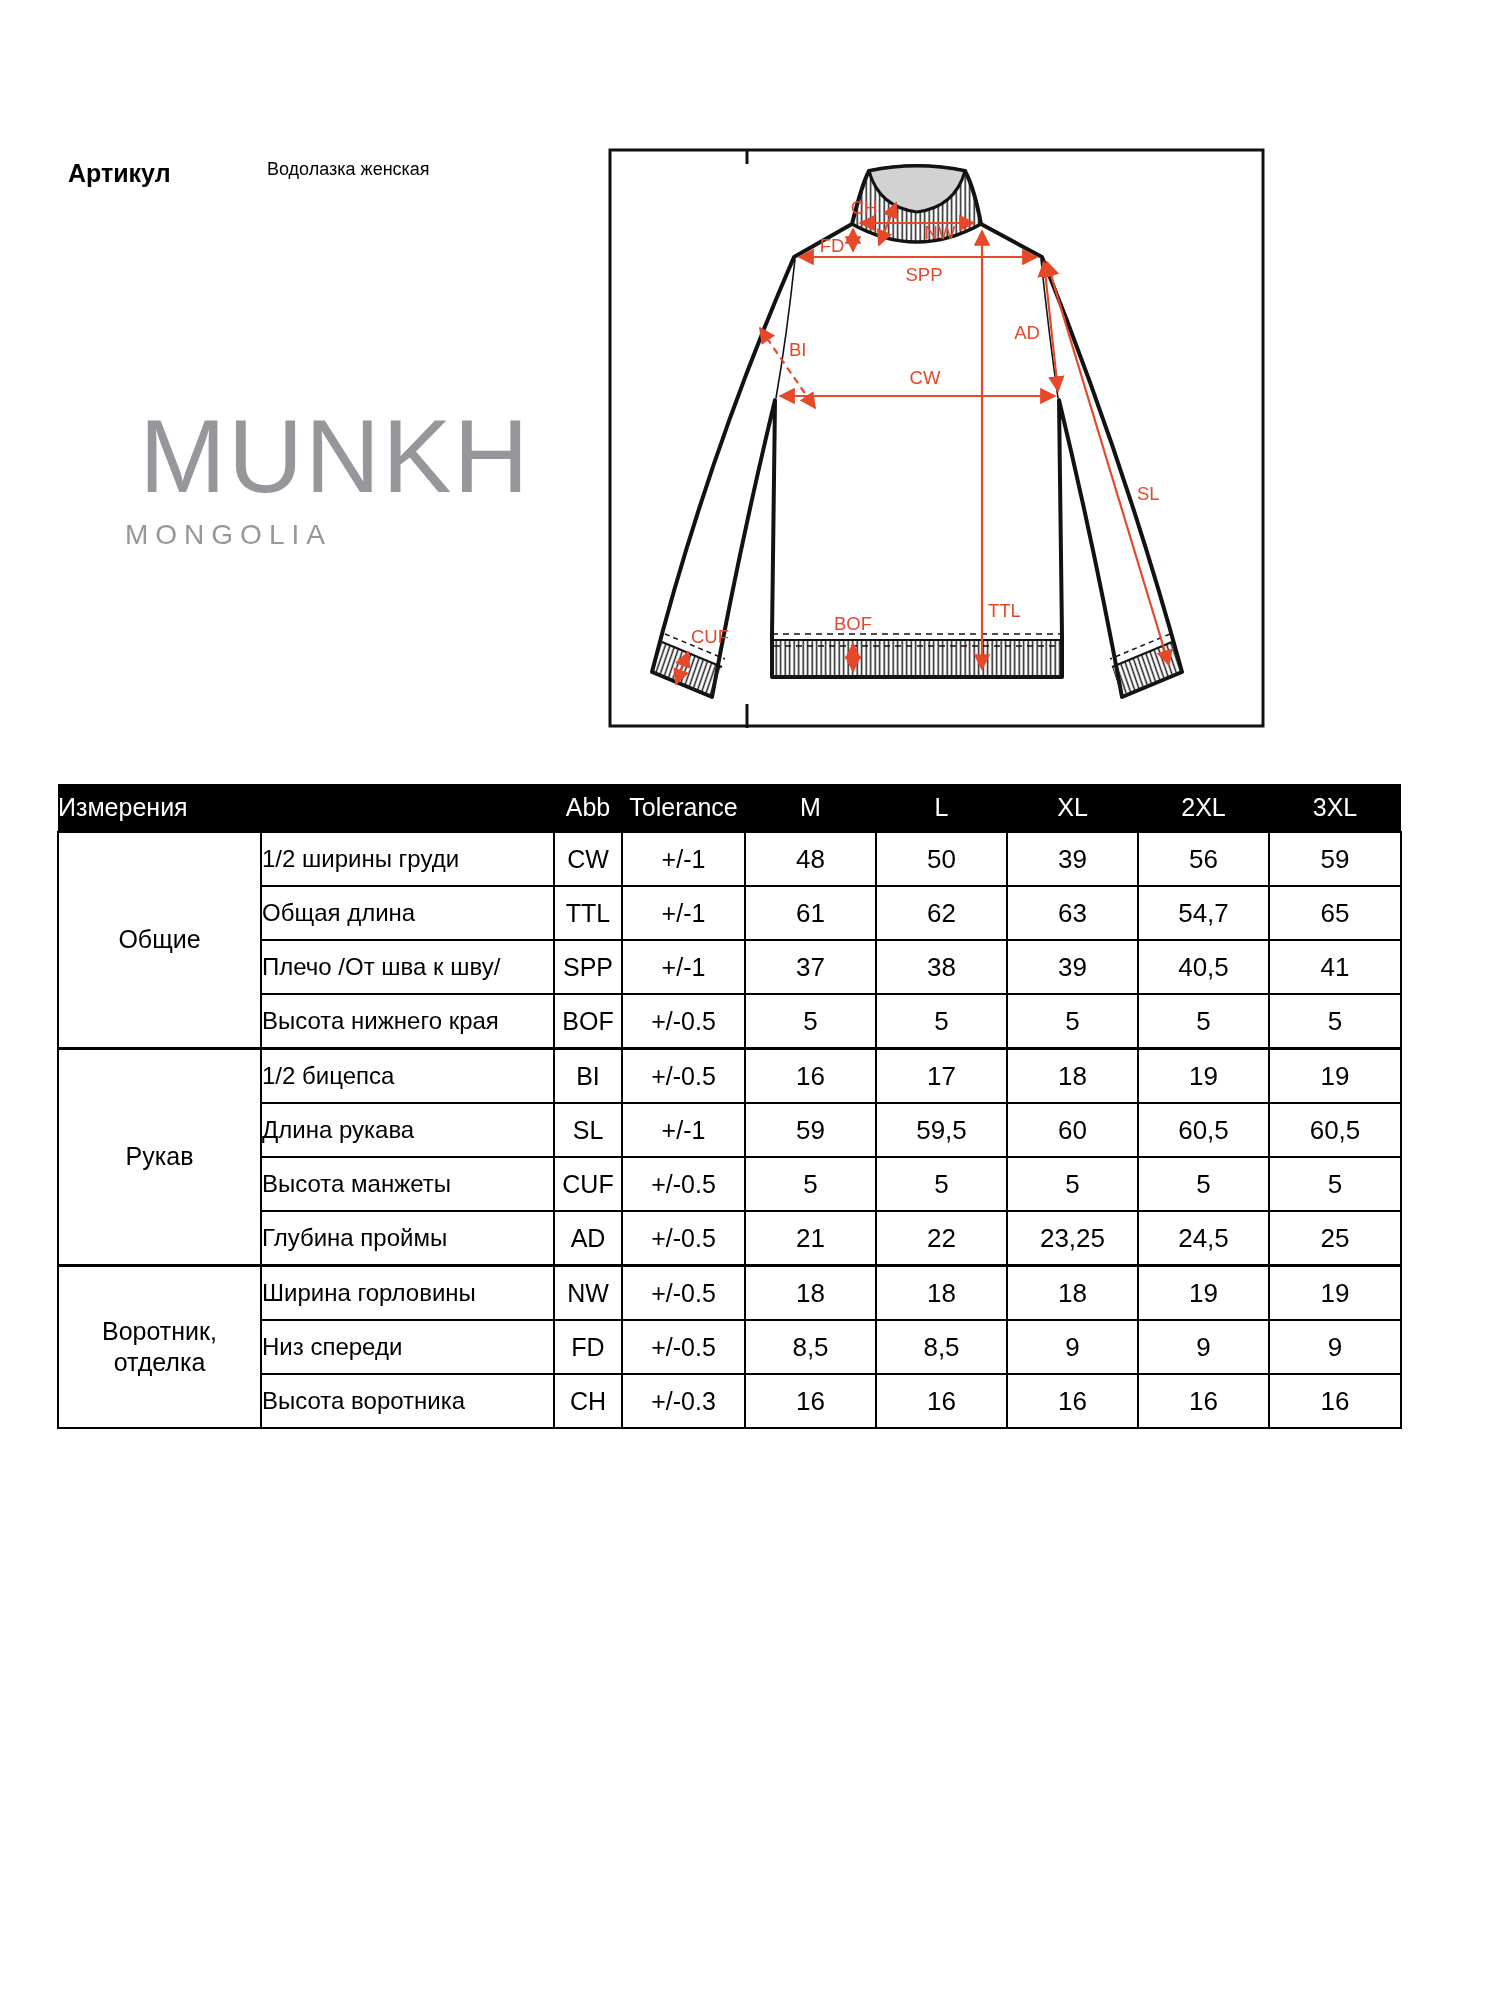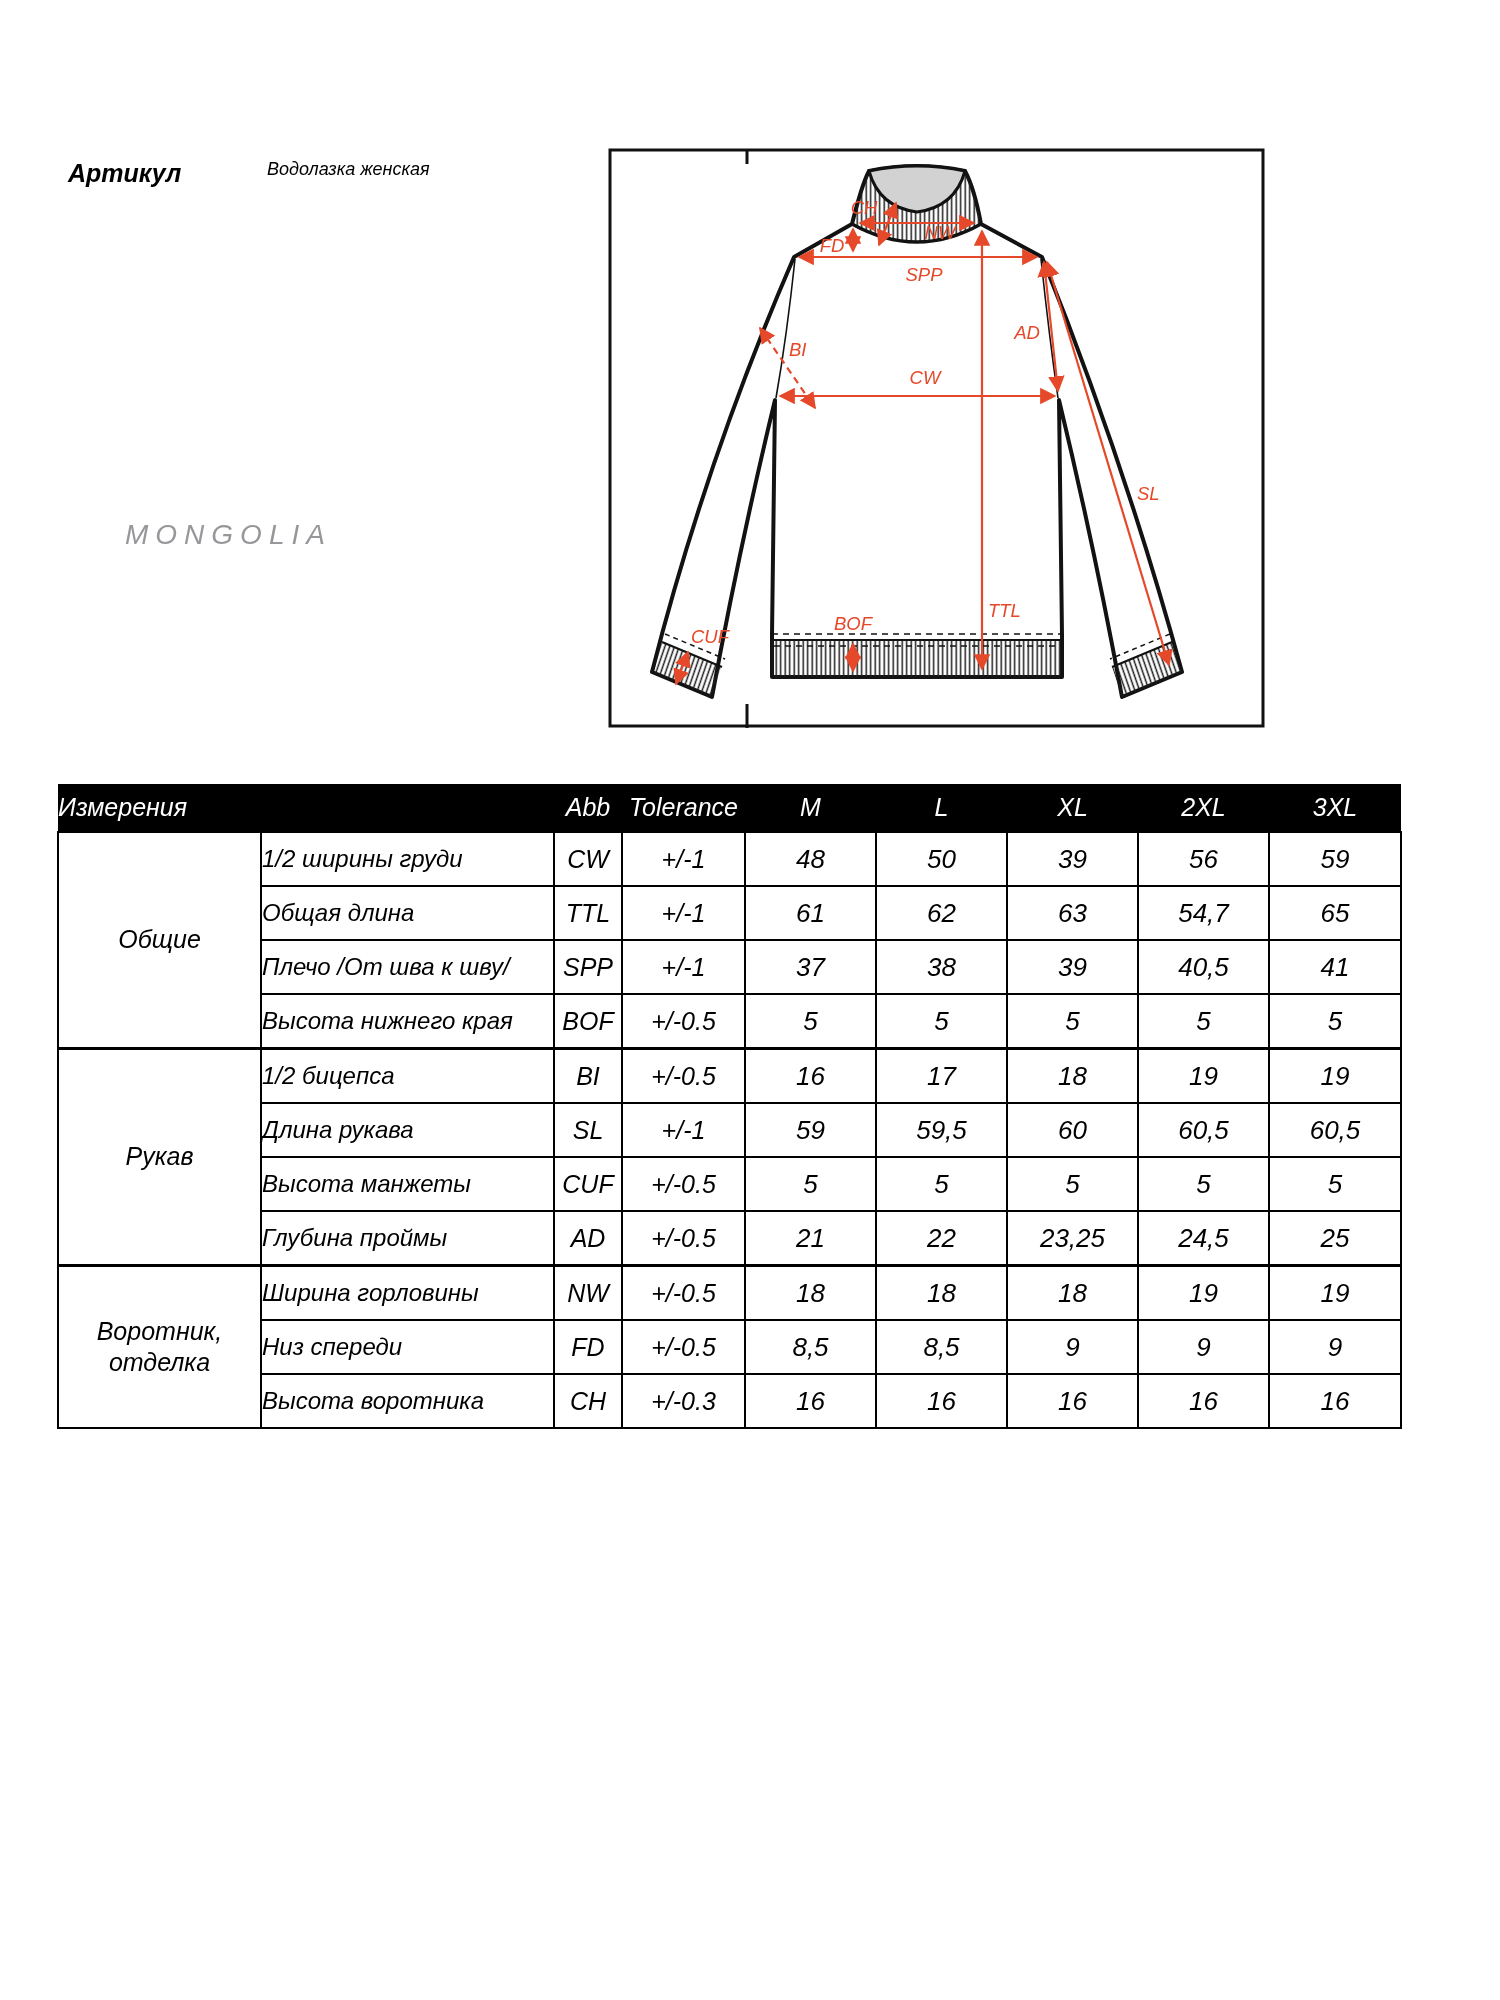--- a/index.html
+++ b/index.html
@@ -1,17 +1,17 @@
 <!DOCTYPE html>
 <html><head>
 <meta charset="utf-8">
 <style>
   html,body{margin:0;padding:0;background:#fff;}
   .sheet{position:relative;width:1500px;height:2000px;background:#ffffff;overflow:hidden;
-         font-family:"Liberation Sans",sans-serif;color:#000;font-style:italic;}
+         font-family:"Liberation Sans",sans-serif;color:#000;}
   
   .article-label{position:absolute;left:68px;top:159px;font-size:25px;font-weight:bold;}
   .article-value{position:absolute;left:267px;top:159px;font-size:18px;}
   
   .brand-name{position:absolute;left:125px;top:404px;width:420px;text-align:center;
               font-size:104px;line-height:1;letter-spacing:2px;color:#97979b;white-space:nowrap;}
   .brand-sub{position:absolute;left:125px;top:521px;width:420px;text-align:left;
              font-size:28px;line-height:1;letter-spacing:7px;color:#97979b;white-space:nowrap;}
   
   .diagram-svg{position:absolute;left:0;top:0;}
@@ -31,20 +31,21 @@
   th .hleft{width:203px;text-align:left;}
 </style>
 </head>
 <body>
 
 <div class="sheet">
 
   <div class="article-label">Артикул</div>
   <div class="article-value">Водолазка женская</div>
 
+  <div class="brand-name">MUNKH</div>
   <div class="brand-sub">MONGOLIA</div>
 
   <svg class="diagram-svg" width="1500" height="760" viewBox="0 0 1500 760">
     <defs>
       <pattern id="ribV" width="4.5" height="10" patternUnits="userSpaceOnUse">
         <line x1="2.2" y1="0" x2="2.2" y2="10" stroke="#1c1c1c" stroke-width="1.5"></line>
       </pattern>
       <pattern id="ribL" width="4.5" height="10" patternUnits="userSpaceOnUse" patternTransform="rotate(19)">
         <line x1="2.2" y1="0" x2="2.2" y2="10" stroke="#1c1c1c" stroke-width="1.5"></line>
       </pattern>

